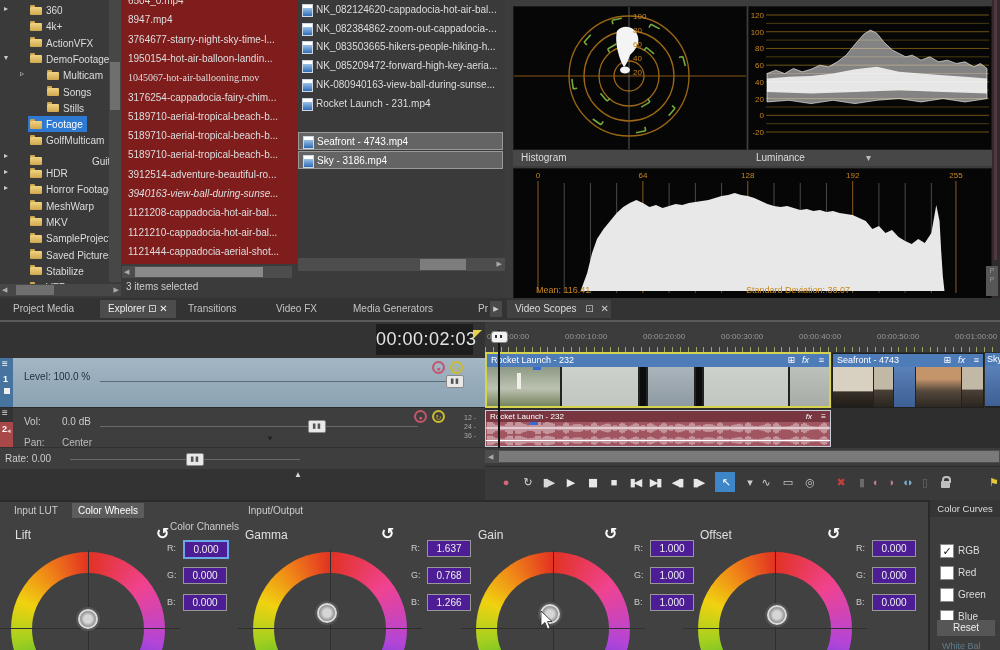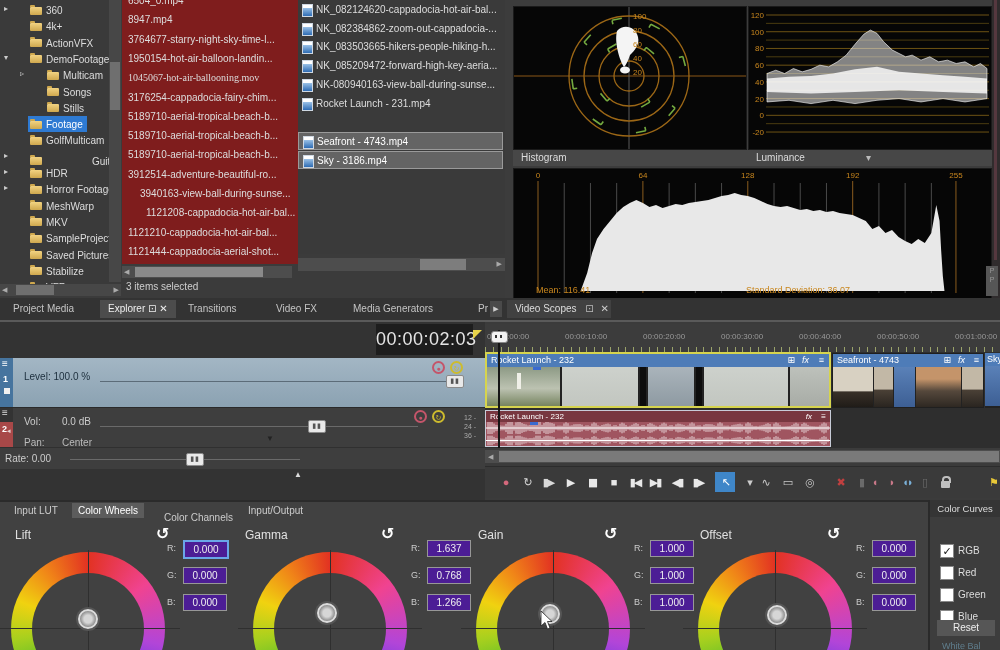--- a/index.html
+++ b/index.html
@@ -176,22 +176,22 @@
       <div class="ab" style="left: 0px; top: -9px; width: 176px; height: 19px; line-height: 19px; padding-left: 6px; color: rgb(221, 221, 221); white-space: nowrap; overflow: hidden;">6504_0.mp4</div>
       <div class="ab" style="left: 0px; top: 10.3px; width: 176px; height: 19px; line-height: 19px; padding-left: 6px; color: rgb(221, 221, 221); white-space: nowrap; overflow: hidden;">8947.mp4</div>
       <div class="ab" style="left: 0px; top: 29.6px; width: 176px; height: 19px; line-height: 19px; padding-left: 6px; color: rgb(221, 221, 221); white-space: nowrap; overflow: hidden;">3764677-starry-night-sky-time-l...</div>
       <div class="ab" style="left: 0px; top: 48.9px; width: 176px; height: 19px; line-height: 19px; padding-left: 6px; color: rgb(221, 221, 221); white-space: nowrap; overflow: hidden;">1950154-hot-air-balloon-landin...</div>
       <div class="ab" style="left: 0px; top: 68.2px; width: 176px; height: 19px; line-height: 19px; padding-left: 6px; color: rgb(221, 221, 221); white-space: nowrap; overflow: hidden; font-family: Liberation Serif, serif;">1045067-hot-air-ballooning.mov</div>
       <div class="ab" style="left: 0px; top: 87.5px; width: 176px; height: 19px; line-height: 19px; padding-left: 6px; color: rgb(221, 221, 221); white-space: nowrap; overflow: hidden;">3176254-cappadocia-fairy-chim...</div>
       <div class="ab" style="left: 0px; top: 106.8px; width: 176px; height: 19px; line-height: 19px; padding-left: 6px; color: rgb(221, 221, 221); white-space: nowrap; overflow: hidden;">5189710-aerial-tropical-beach-b...</div>
       <div class="ab" style="left: 0px; top: 126.1px; width: 176px; height: 19px; line-height: 19px; padding-left: 6px; color: rgb(221, 221, 221); white-space: nowrap; overflow: hidden;">5189710-aerial-tropical-beach-b...</div>
       <div class="ab" style="left: 0px; top: 145.4px; width: 176px; height: 19px; line-height: 19px; padding-left: 6px; color: rgb(221, 221, 221); white-space: nowrap; overflow: hidden;">5189710-aerial-tropical-beach-b...</div>
       <div class="ab" style="left: 0px; top: 164.7px; width: 176px; height: 19px; line-height: 19px; padding-left: 6px; color: rgb(221, 221, 221); white-space: nowrap; overflow: hidden;">3912514-adventure-beautiful-ro...</div>
-      <div class="ab" style="left: 0px; top: 184px; width: 176px; height: 19px; line-height: 19px; padding-left: 18px; color: rgb(221, 221, 221); white-space: nowrap; overflow: hidden;">3940163-view-ball-during-sunse...</div>
-      <div class="ab" style="left: 0px; top: 203.3px; width: 176px; height: 19px; line-height: 19px; padding-left: 24px; color: rgb(221, 221, 221); white-space: nowrap; overflow: hidden;">1121208-cappadocia-hot-air-bal...</div>
+      <div class="ab" style="left: 0px; top: 184px; width: 176px; height: 19px; line-height: 19px; padding-left: 6px; color: rgb(221, 221, 221); white-space: nowrap; overflow: hidden; font-style: italic;">3940163-view-ball-during-sunse...</div>
+      <div class="ab" style="left: 0px; top: 203.3px; width: 176px; height: 19px; line-height: 19px; padding-left: 6px; color: rgb(221, 221, 221); white-space: nowrap; overflow: hidden;">1121208-cappadocia-hot-air-bal...</div>
       <div class="ab" style="left: 0px; top: 222.6px; width: 176px; height: 19px; line-height: 19px; padding-left: 6px; color: rgb(221, 221, 221); white-space: nowrap; overflow: hidden;">1121210-cappadocia-hot-air-bal...</div>
       <div class="ab" style="left: 0px; top: 241.9px; width: 176px; height: 19px; line-height: 19px; padding-left: 6px; color: rgb(221, 221, 221); white-space: nowrap; overflow: hidden;">1121444-cappadocia-aerial-shot...</div>
     </div>
   <div class="ab" style="left:122px;top:266px;width:170px;height:12px;background:#4d4d4d;color:#aaa;font-size:7px;">
     <span class="ab" style="left:2px;top:2px;">◀</span>
     <div class="ab" style="left:13px;top:1px;width:128px;height:10px;background:#8a8a8a;"></div>
   </div>
   <div class="ab tx" style="left:126px;top:281px;width:170px;color:#cfcfcf;">3 items selected</div>
 
   <div class="ab" id="list2" style="left:298px;top:0;width:207px;height:254px;background:#3a3a3a;overflow:hidden;">
@@ -523,21 +523,21 @@
       <div class="ab" style="left: 429px; top: 5px; width: 20px; height: 20px; text-align: center; line-height: 20px; font-size: 11px; letter-spacing: -2px; color: rgb(106, 106, 106);">▯</div>
       <div class="ab" style="left: 450px; top: 5px; width: 20px; height: 20px; text-align: center; line-height: 20px; font-size: 11px; letter-spacing: -2px; color: rgb(204, 204, 204);">
         <div class="lockb" style="margin: 9px auto 0px;"></div>
       </div>
       <div class="ab" style="left: 498px; top: 5px; width: 20px; height: 20px; text-align: center; line-height: 20px; font-size: 11px; letter-spacing: -2px; color: rgb(232, 200, 56);">⚑</div>
     </div>
 
   <div class="ab" id="cpanel" style="left:0;top:500px;width:928px;height:150px;background:#414141;border-top:2px solid #2b2b2b;overflow:hidden;">
       <div class="ab" style="left: 8px; top: 1px; height: 15px; line-height: 15px; padding: 0px 6px; color: rgb(204, 204, 204); white-space: nowrap;">Input LUT</div>
       <div class="ab" style="left: 72px; top: 1px; height: 15px; line-height: 15px; padding: 0px 6px; white-space: nowrap; background: rgb(92, 92, 92); color: rgb(255, 255, 255);">Color Wheels</div>
-      <div class="ab" style="left: 158px; top: 1px; height: 15px; line-height: 15px; padding: 7px 6px; color: rgb(204, 204, 204); white-space: nowrap;">Color Channels</div>
+      <div class="ab" style="left: 164px; top: 1px; height: 15px; line-height: 15px; padding: 16px 6px; color: rgb(204, 204, 204); white-space: nowrap;">Color Channels</div>
       <div class="ab" style="left: 242px; top: 1px; height: 15px; line-height: 15px; padding: 0px 6px; color: rgb(204, 204, 204); white-space: nowrap;">Input/Output</div>
       <div class="ab" style="left: 15px; top: 26px; font-size: 12px; color: rgb(224, 224, 224);">Lift</div>
       <div class="ab" style="left: 156px; top: 22px; font-size: 16px; color: rgb(255, 255, 255); font-weight: bold;">↺</div>
       <div class="ab wheel" style="left: 11px; top: 50px; width: 154px; height: 154px;"></div>
       <div class="ab hole" style="left: 32px; top: 71px; width: 112px; height: 112px;"></div>
       <div class="hline ab" style="left: -4px; top: 126px; width: 184px; height: 1px;"></div>
       <div class="vline ab" style="left: 88px; top: 48px; width: 1px; height: 102px;"></div>
       <div class="ab puck" style="left: 78px; top: 107px;"></div>
       <div class="ab" style="left: 167px; top: 41px; color: rgb(204, 204, 204); font-size: 9px;">R:</div>
       <div class="ab vbox" style="left: 183px; top: 38px; border-color: rgb(106, 166, 232); border-width: 2px;">0.000</div>

